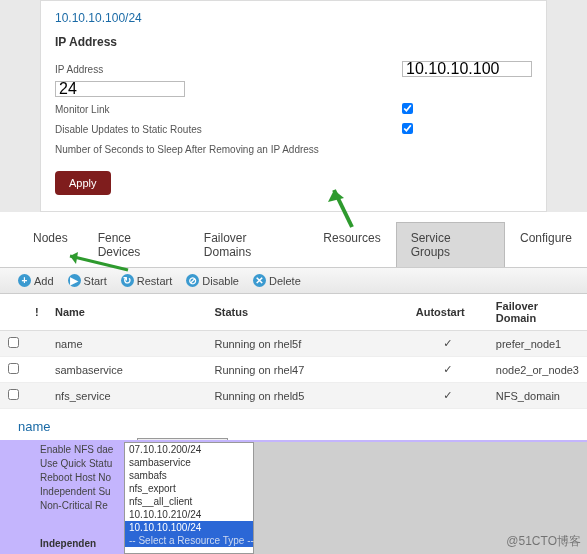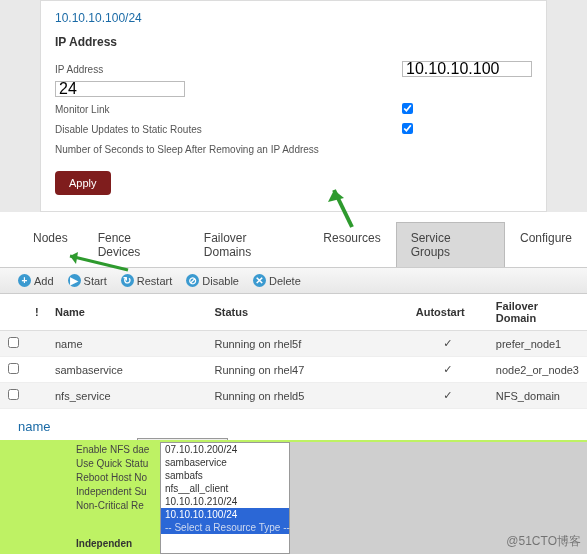--- a/index.html
+++ b/index.html
@@ -33,21 +33,21 @@
 .detail-panel{padding:6px 18px}
 .detail-title{color:#1a6aa6;font-size:13px;margin:4px 0}
 .detail-status{font-size:10px;color:#555;display:flex;align-items:center;gap:6px;margin-bottom:8px}
 .detail-status select{font-size:10px;height:17px;border:1px solid #999}
 .edit-box{border:1px solid #ddd;padding:10px;margin-top:2px}
 .edit-box .hd{font-weight:bold;font-size:11px;margin-bottom:10px}
 .efrow{display:flex;align-items:center;height:20px;font-size:10px;color:#555}
 .efrow .lbl{flex:1}
 .efrow .ctrl{width:60px}
 .efrow input[type=text]{width:58px;height:15px;border:1px solid #bbb;font-size:10px;padding:0 2px}
-.bottom-area{position:absolute;left:0;bottom:0;width:100%;height:114px;background:#bef264;padding-left:76px;padding-top:2px;display:flex}
+.bottom-area{position:absolute;left:0;bottom:0;width:100%;height:114px;background:#c4b5fd;padding-left:40px;padding-top:2px;display:flex}
 .props-col{width:84px;font-size:10px;color:#444;padding-top:2px}
 .props-col div{height:14px;overflow:hidden;white-space:nowrap}
 .dropdown{width:130px;background:#fff;border:1px solid #999;font-size:10px}
 .dropdown .opt{padding:1px 4px;color:#333;cursor:pointer;white-space:nowrap}
 .dropdown .opt.sel{background:#2b67d6;color:#fff}
 .dropdown .opt.hint{background:#2b67d6;color:#cdd9f0}
 .rightpad{flex:1;background:#cfcfcf}
 .arrow{position:absolute;pointer-events:none}
 .watermark{position:absolute;right:6px;bottom:4px;font-size:12px;color:rgba(0,0,0,.45)}
 .indep-label{font-size:10px;font-weight:bold;color:#333;margin-top:6px}
@@ -196,20 +196,21 @@
     <div>Reboot Host No</div>
     <div>Independent Su</div>
     <div>Non-Critical Re</div>
     <div style="height:18px"></div>
     <div class="indep-label">Independen</div>
   </div>
   <div class="dropdown" id="dd">
       <div class="opt">07.10.10.200/24</div>
       <div class="opt">sambaservice</div>
       <div class="opt">sambafs</div>
+      <div class="opt">nfs_export</div>
       <div class="opt">nfs__all_client</div>
       <div class="opt">10.10.10.210/24</div>
       <div class="opt sel">10.10.10.100/24</div>
       <div class="opt hint">-- Select a Resource Type --</div>
     </div>
   <div class="rightpad" style="position:relative">
     <div class="rcol">
     </div>
   </div>
 </div>

